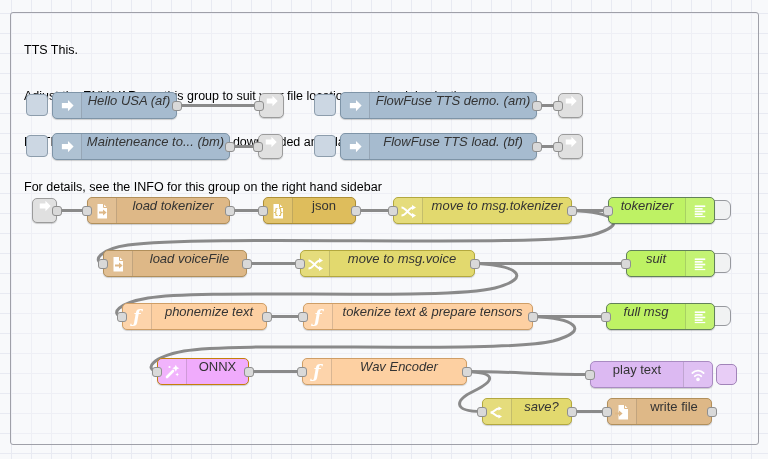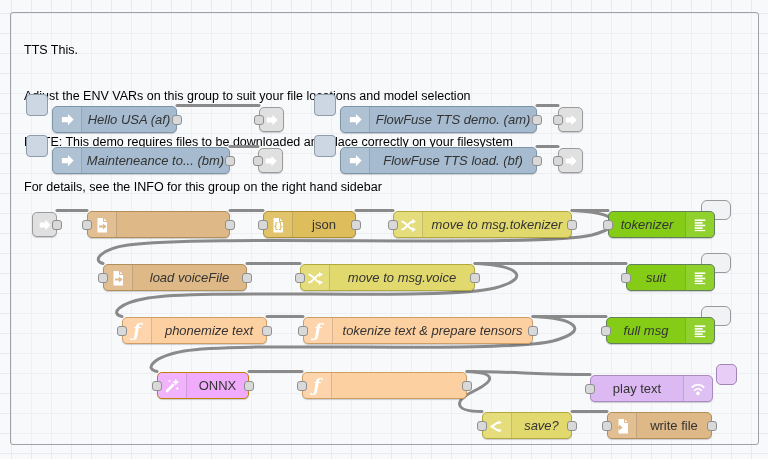--- a/index.html
+++ b/index.html
@@ -15,44 +15,43 @@
   }
   .group{
     position:absolute;left:10px;top:12px;width:747px;height:431px;
     border:1px solid #9fa0a8;border-radius:3px;background:rgba(250,250,252,0.35);
   }
   .ginfo{
     position:absolute;left:24px;top:13px;font-size:12.5px;line-height:15.2px;color:#000;
     white-space:pre;
   }
   .node{
-    position:absolute;height:27px;display:flex;align-items:center;
+    position:absolute;height:27px;display:flex;
     border:1px solid;border-radius:5px;box-shadow:0 1px 1px rgba(0,0,0,0.18);
     box-sizing:border-box;
-    margin-top:14px;
   }
   .icon{
     width:28px;height:100%;display:flex;align-items:center;justify-content:center;
     background:rgba(255,255,255,0.10);flex:0 0 28px;
   }
   .icon.l{border-right:1px solid rgba(0,0,0,0.14);border-radius:4px 0 0 4px;}
   .icon.r{border-left:1px solid rgba(0,0,0,0.14);border-radius:0 4px 4px 0;}
   .lbl{flex:1;text-align:center;font-size:13px;color:#333;white-space:nowrap;overflow:hidden;}
   .it{font-style:italic;}
   .fx{font:italic 600 17px "DejaVu Serif", serif;color:#fff;line-height:1;}
   .port{
     position:absolute;width:10px;height:10px;background:#d9d9d9;border:1px solid #8f8f8f;
     border-radius:3px;top:50%;transform:translateY(-50%);box-sizing:border-box;
   }
   .port.in{left:-6px}.port.out{right:-6px}
   .inject{background:#a6bbcf;border-color:#7e94a7}
   .file{background:#deb887;border-color:#b18f5b}
   .jsonc{background:#debd5c;border-color:#ae8f35}
   .change{background:#e2d96e;border-color:#b3a83e}
-  .debug{background:#84cc16;border-color:#62815a}
+  .debug{background:#bef264;border-color:#62815a}
   .func{background:#fdd0a2;border-color:#cf9e66}
   .onnx{background:#f0abfc;border-color:#c57f08}
   .audio{background:#dcb9f2;border-color:#a98bc2}
   .linkn{background:#e0e0e0;border-color:#9b9b9b;width:25px;height:25px;justify-content:center}
   .inj-btn{
     position:absolute;width:22px;height:22px;background:#ccd7e3;border:1.5px solid #8d9dac;
     border-radius:4px;box-sizing:border-box;
   }
   .dbg-btn{
     position:absolute;width:30px;height:20px;background:#f1f2f3;border:1px solid #97999e;
@@ -196,20 +195,21 @@
 </div>
 
 <div class="node file" style="left:87px;top:197px;width:143px">
   <span class="icon l">
     <svg width="16" height="16" viewBox="0 0 16 16">
       <path fill="#fff" d="M3.5,1 h6 l3.5,3.5 v11 h-9.5 z"></path>
       <path fill="none" stroke="#deb887" stroke-width="1" d="M9.5,1 V4.5 H13"></path>
       <path fill="#deb887" d="M5,8.6 h4 v-2 l3.6,3 -3.6,3 v-2 h-4 z"></path>
     </svg>
   </span>
+  <span class="lbl it">load tokenizer</span>
   <span class="port in"></span>
   <span class="port out"></span>
 </div>
 
 <div class="node jsonc" style="left:263px;top:197px;width:93px">
   <span class="icon l">
     <svg width="16" height="16" viewBox="0 0 16 16">
       <path fill="#fff" d="M3.5,1 h6 l3.5,3.5 v11 h-9.5 z"></path>
       <path fill="none" stroke="#debd5c" stroke-width="1" d="M9.5,1 V4.5 H13"></path>
       <text x="8.2" y="12" font-size="8" font-weight="bold" fill="#debd5c" text-anchor="middle" font-family="DejaVu Sans Mono, monospace">{}</text>
@@ -334,20 +334,21 @@
   </span>
   <span class="lbl">ONNX</span>
   <span class="port in"></span>
   <span class="port out"></span>
 </div>
 
 <div class="node func" style="left:302px;top:358px;width:165px">
   <span class="icon l">
       <span class="fx">ƒ</span>
     </span>
+  <span class="lbl it">Wav Encoder</span>
   <span class="port in"></span>
   <span class="port out"></span>
 </div>
 
 <div class="node audio" style="left:590px;top:361px;width:123px">
   <span class="lbl">play text</span>
   <span class="icon r">
     <svg width="16" height="16" viewBox="0 0 16 16">
       <circle cx="8" cy="12.4" r="1.8" fill="#fff"></circle>
       <path fill="none" stroke="#fff" stroke-width="1.8" stroke-linecap="round" d="M4.8,9.2 A4.6,4.6 0 0 1 11.2,9.2"></path>

